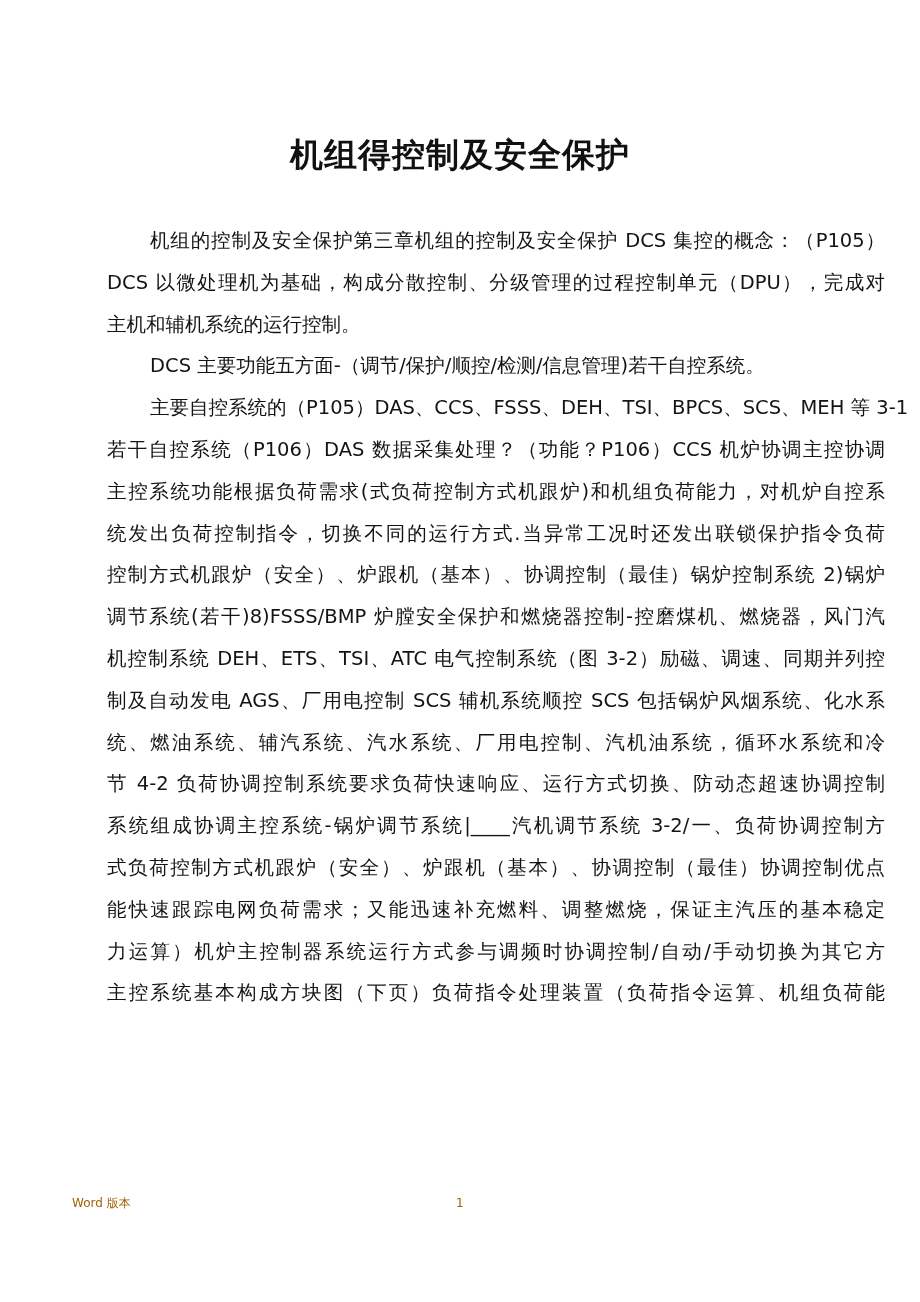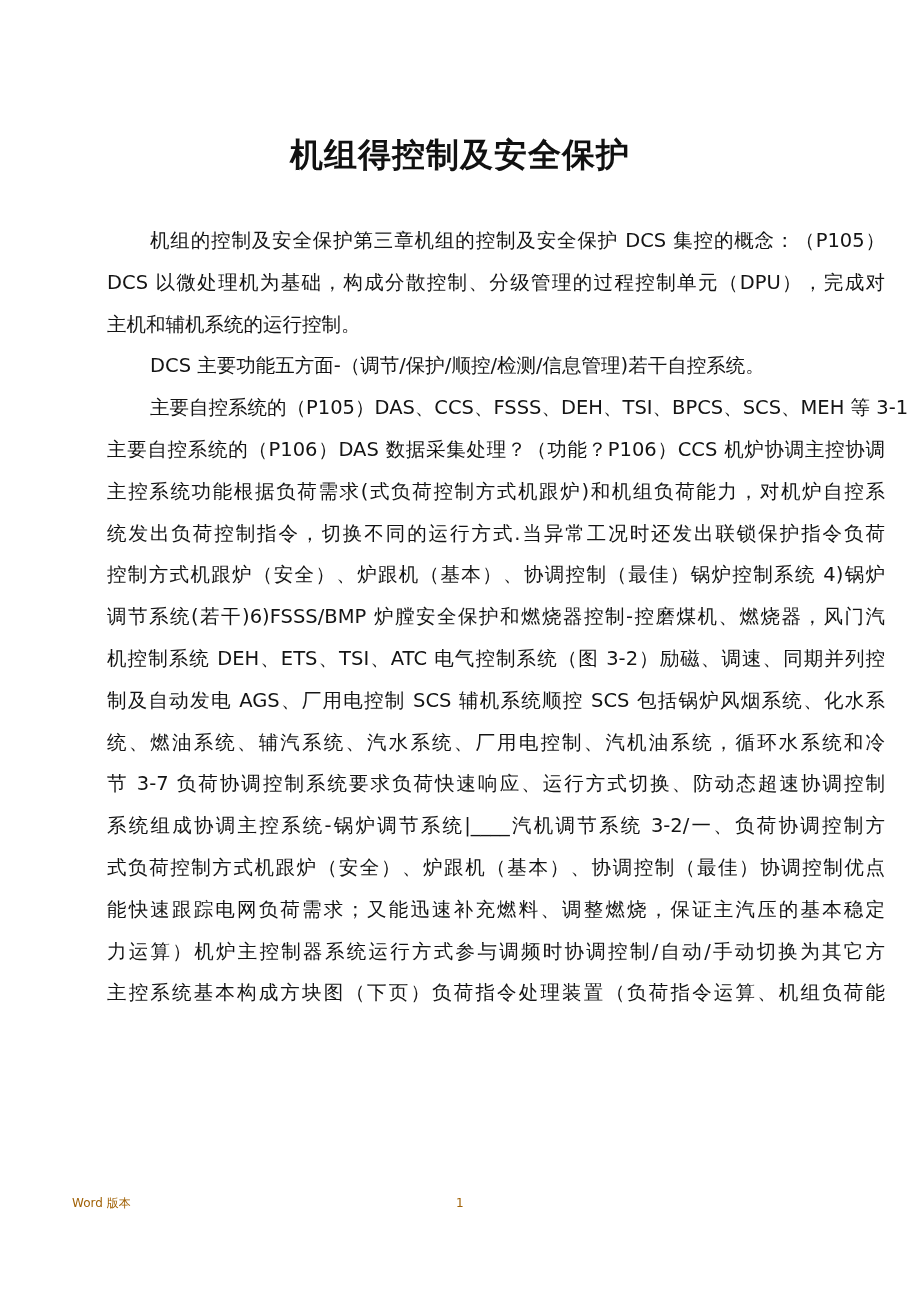--- a/index.html
+++ b/index.html
@@ -92,29 +92,29 @@
       <div class="line">DCS 以微处理机为基础，构成分散控制、分级管理的过程控制单元（DPU），完成对</div>
       <div class="line last">主机和辅机系统的运行控制。</div>
     </div>
 
     <div>
       <div class="line indent last">DCS 主要功能五方面-（调节/保护/顺控/检测/信息管理)若干自控系统。</div>
     </div>
 
     <div>
       <div class="line indent">主要自控系统的（P105）DAS、CCS、FSSS、DEH、TSI、BPCS、SCS、MEH 等 3-1</div>
-      <div class="line">主要自控系统的（P106）DAS 数据采集处理？（功能？P106）CCS 机炉协调主控协调</div>
+      <div class="line">若干自控系统（P106）DAS 数据采集处理？（功能？P106）CCS 机炉协调主控协调</div>
       <div class="line">主控系统功能根据负荷需求(式负荷控制方式机跟炉)和机组负荷能力，对机炉自控系</div>
       <div class="line">统发出负荷控制指令，切换不同的运行方式.当异常工况时还发出联锁保护指令负荷</div>
-      <div class="line">控制方式机跟炉（安全）、炉跟机（基本）、协调控制（最佳）锅炉控制系统 4)锅炉</div>
-      <div class="line">调节系统(若干)6)FSSS/BMP 炉膛安全保护和燃烧器控制-控磨煤机、燃烧器，风门汽</div>
+      <div class="line">控制方式机跟炉（安全）、炉跟机（基本）、协调控制（最佳）锅炉控制系统 2)锅炉</div>
+      <div class="line">调节系统(若干)8)FSSS/BMP 炉膛安全保护和燃烧器控制-控磨煤机、燃烧器，风门汽</div>
       <div class="line">机控制系统 DEH、ETS、TSI、ATC 电气控制系统（图 3-2）励磁、调速、同期并列控</div>
       <div class="line">制及自动发电 AGS、厂用电控制 SCS 辅机系统顺控 SCS 包括锅炉风烟系统、化水系</div>
       <div class="line">统、燃油系统、辅汽系统、汽水系统、厂用电控制、汽机油系统，循环水系统和冷</div>
-      <div class="line">节 3-7 负荷协调控制系统要求负荷快速响应、运行方式切换、防动态超速协调控制</div>
+      <div class="line">节 4-2 负荷协调控制系统要求负荷快速响应、运行方式切换、防动态超速协调控制</div>
       <div class="line">系统组成协调主控系统-锅炉调节系统|____汽机调节系统 3-2/一、负荷协调控制方</div>
       <div class="line">式负荷控制方式机跟炉（安全）、炉跟机（基本）、协调控制（最佳）协调控制优点</div>
       <div class="line">能快速跟踪电网负荷需求；又能迅速补充燃料、调整燃烧，保证主汽压的基本稳定</div>
       <div class="line">力运算）机炉主控制器系统运行方式参与调频时协调控制/自动/手动切换为其它方</div>
       <div class="line">主控系统基本构成方块图（下页）负荷指令处理装置（负荷指令运算、机组负荷能</div>
     </div>
   </div>
 
   <div class="footer">
     <span class="footer-left">Word 版本</span>

